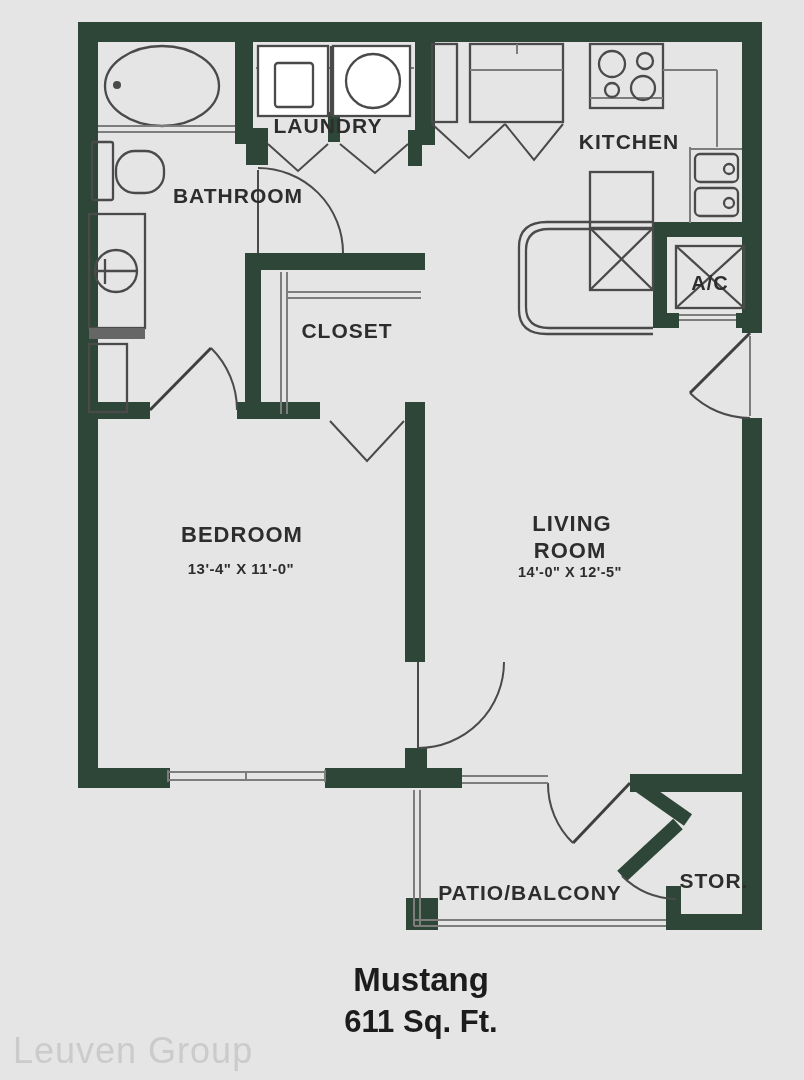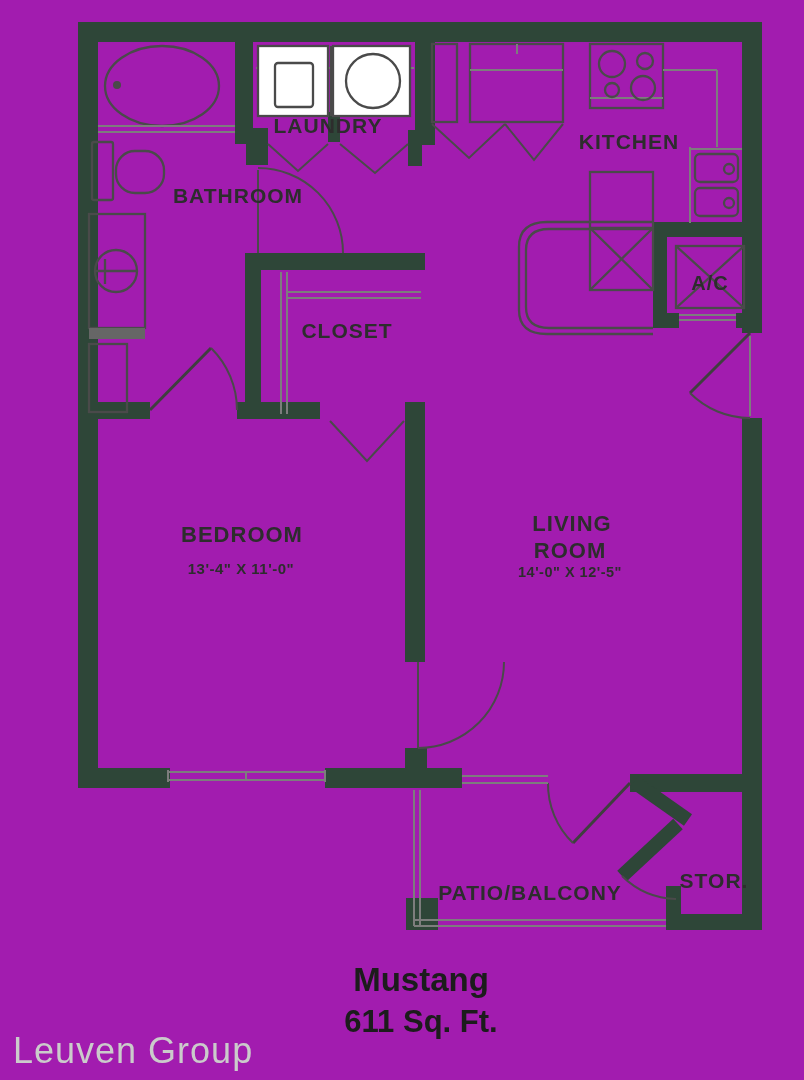--- a/index.html
+++ b/index.html
@@ -1,16 +1,16 @@
 <!DOCTYPE html>
 <html><head>
 <meta charset="utf-8">
 <style>
   html,body{margin:0;padding:0;background:#ffffff;}
-  .page{position:relative;width:804px;height:1080px;background:#a21caf;overflow:hidden;
+  .page{position:relative;width:804px;height:1080px;background:#e5e5e5;overflow:hidden;
         font-family:"Liberation Sans",sans-serif;}
   svg{position:absolute;left:0;top:0;}
   text{font-family:"Liberation Sans",sans-serif;}
   .room-label{font-weight:bold;letter-spacing:1px;}
   .dim-label{font-weight:bold;letter-spacing:.5px;}
   .fix{fill:none;stroke:#4a4a4a;stroke-width:2.3;}
   .thin{fill:none;stroke:#7d7d7d;stroke-width:2;}
   .door{fill:none;stroke:#4a4a4a;stroke-width:2;}
   .leaf{fill:none;stroke:#3f3f3f;stroke-width:3;}
   .wallline{fill:none;stroke-width:14;stroke-linecap:butt;}

